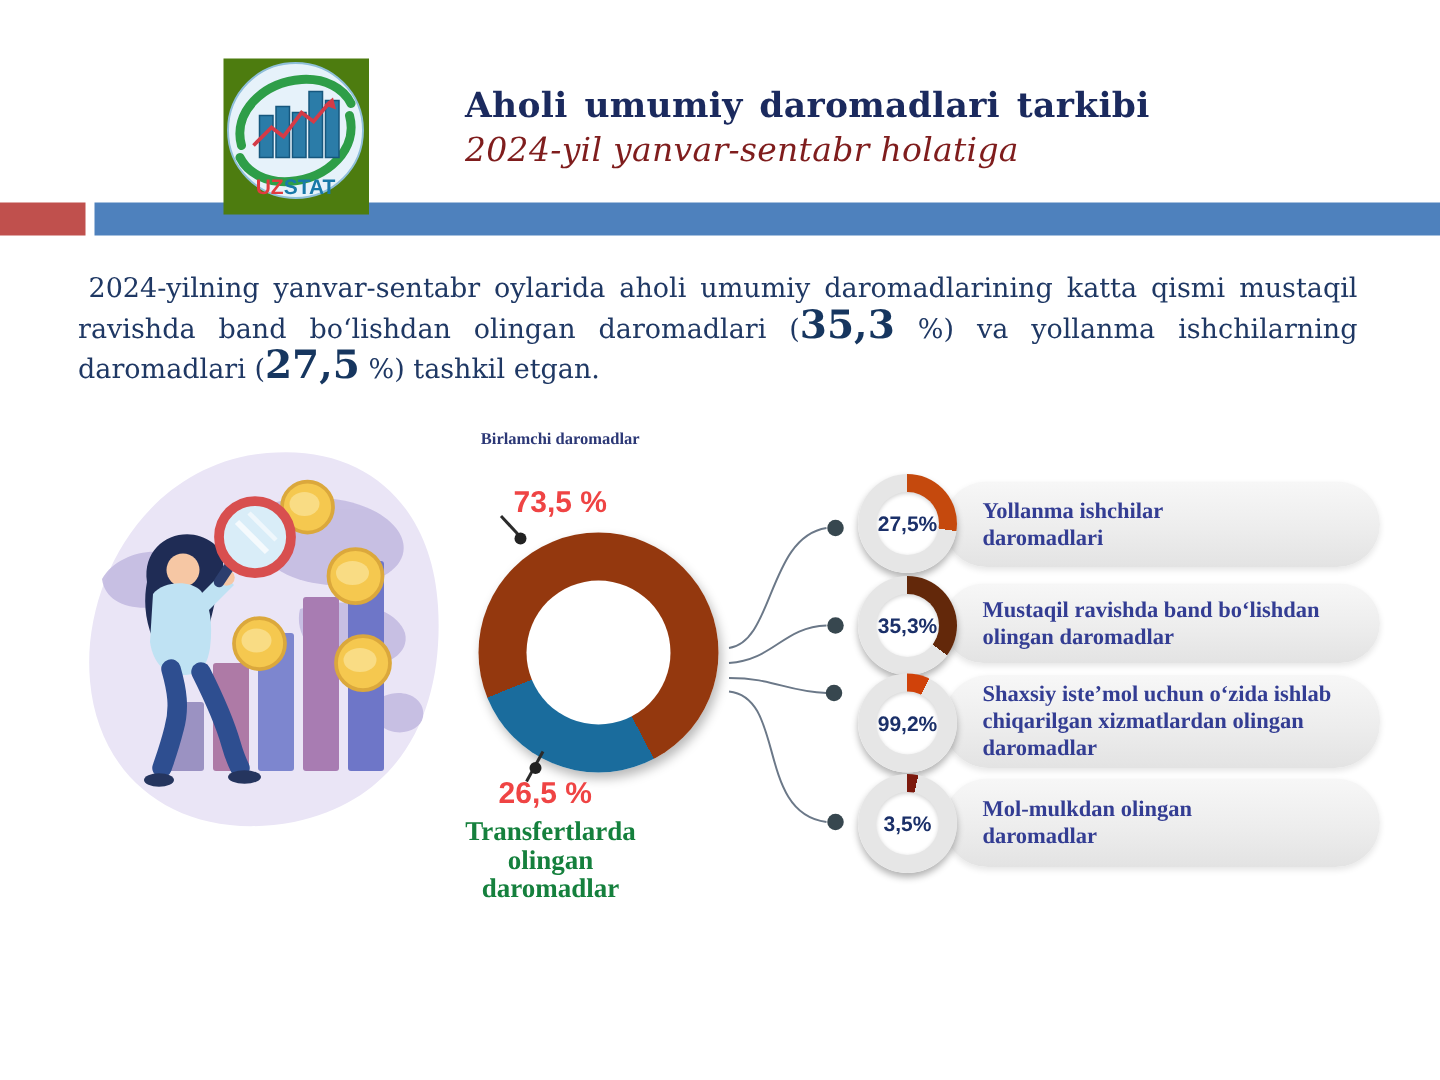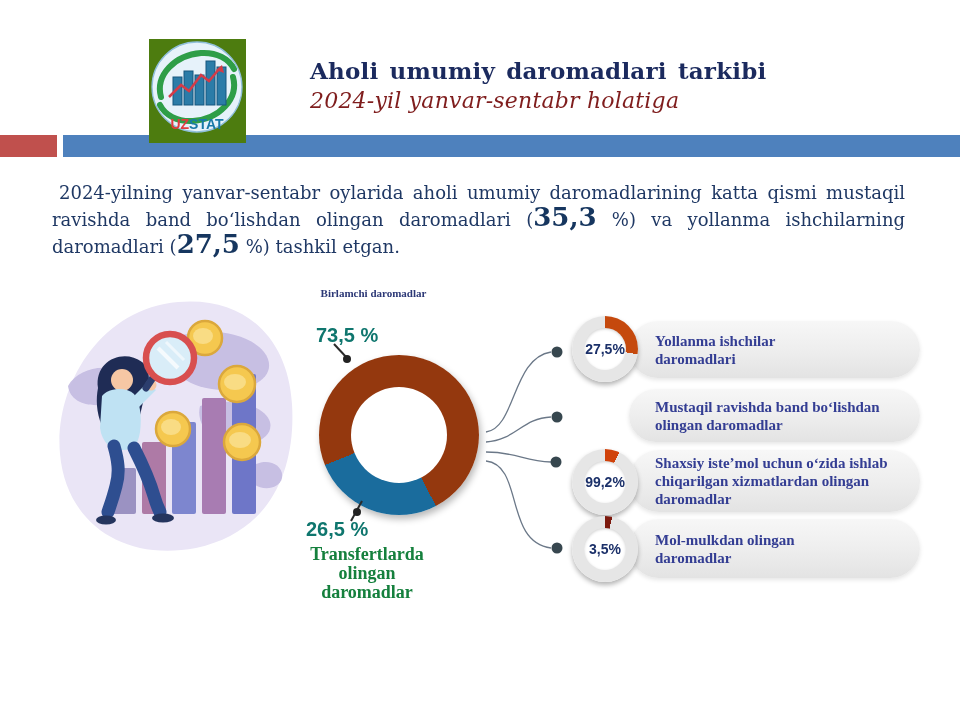--- a/index.html
+++ b/index.html
@@ -26,21 +26,21 @@
   
   .donut{position:absolute;left:319px;top:355px;width:160px;height:160px;border-radius:50%;
          box-shadow:2px 4px 7px rgba(0,0,0,.28);}
   .hole{position:absolute;inset:32px;border-radius:50%;background:#fff;}
 
   .dlabel{position:absolute;font-family:"Liberation Serif",serif;font-weight:bold;color:#2C3876;
           text-align:center;}
   .top-label{left:311px;top:284px;width:125px;font-size:11px;line-height:18px;}
   .bottom-label{left:301px;top:545px;width:132px;font-size:18px;line-height:19px;color:#15803d;}
   .dpct{position:absolute;font-family:"Liberation Sans",sans-serif;font-weight:bold;font-size:20px;
-        color:#0f766e;text-align:left;}
+        color:#ef4444;text-align:center;}
   .top-pct{left:316px;top:324px;width:115px;}
   .bottom-pct{left:306px;top:518px;width:115px;}
 
   
   .overlay{position:absolute;left:0;top:0;pointer-events:none;}
 
   
   .pill{position:absolute;left:629px;width:291px;border-radius:30px;box-sizing:border-box;
         background:linear-gradient(180deg,#F7F7F7 0%,#EDEDED 55%,#E3E3E3 100%);
         box-shadow:0 2px 4px rgba(0,0,0,.10);display:flex;align-items:center;
@@ -191,20 +191,23 @@
   <div class="pill pill3">
     <span class="plabel">Shaxsiy isteʼmol uchun oʻzida ishlab chiqarilgan xizmatlardan olingan daromadlar</span>
   </div>
   <div class="pill pill4">
     <span class="plabel">Mol-mulkdan olingan daromadlar</span>
   </div>
 
   <div class="ring ring1" style="background: conic-gradient(rgb(197, 73, 13) 0deg, rgb(197, 73, 13) 99deg, rgb(230, 230, 230) 99deg, rgb(230, 230, 230) 360deg);">
     <span class="rpct">27,5%</span>
   </div>
+  <div class="ring ring2" style="background: conic-gradient(rgb(99, 40, 10) 0deg, rgb(99, 40, 10) 127.08deg, rgb(230, 230, 230) 127.08deg, rgb(230, 230, 230) 360deg);">
+    <span class="rpct">35,3%</span>
+  </div>
   <div class="ring ring3" style="background: conic-gradient(rgb(208, 66, 10) 0deg, rgb(208, 66, 10) 25.92deg, rgb(230, 230, 230) 25.92deg, rgb(230, 230, 230) 360deg);">
     <span class="rpct">99,2%</span>
   </div>
   <div class="ring ring4" style="background: conic-gradient(rgb(124, 25, 13) 0deg, rgb(124, 25, 13) 12.6deg, rgb(230, 230, 230) 12.6deg, rgb(230, 230, 230) 360deg);">
     <span class="rpct">3,5%</span>
   </div>
 
 </div>
 
 </body></html>

